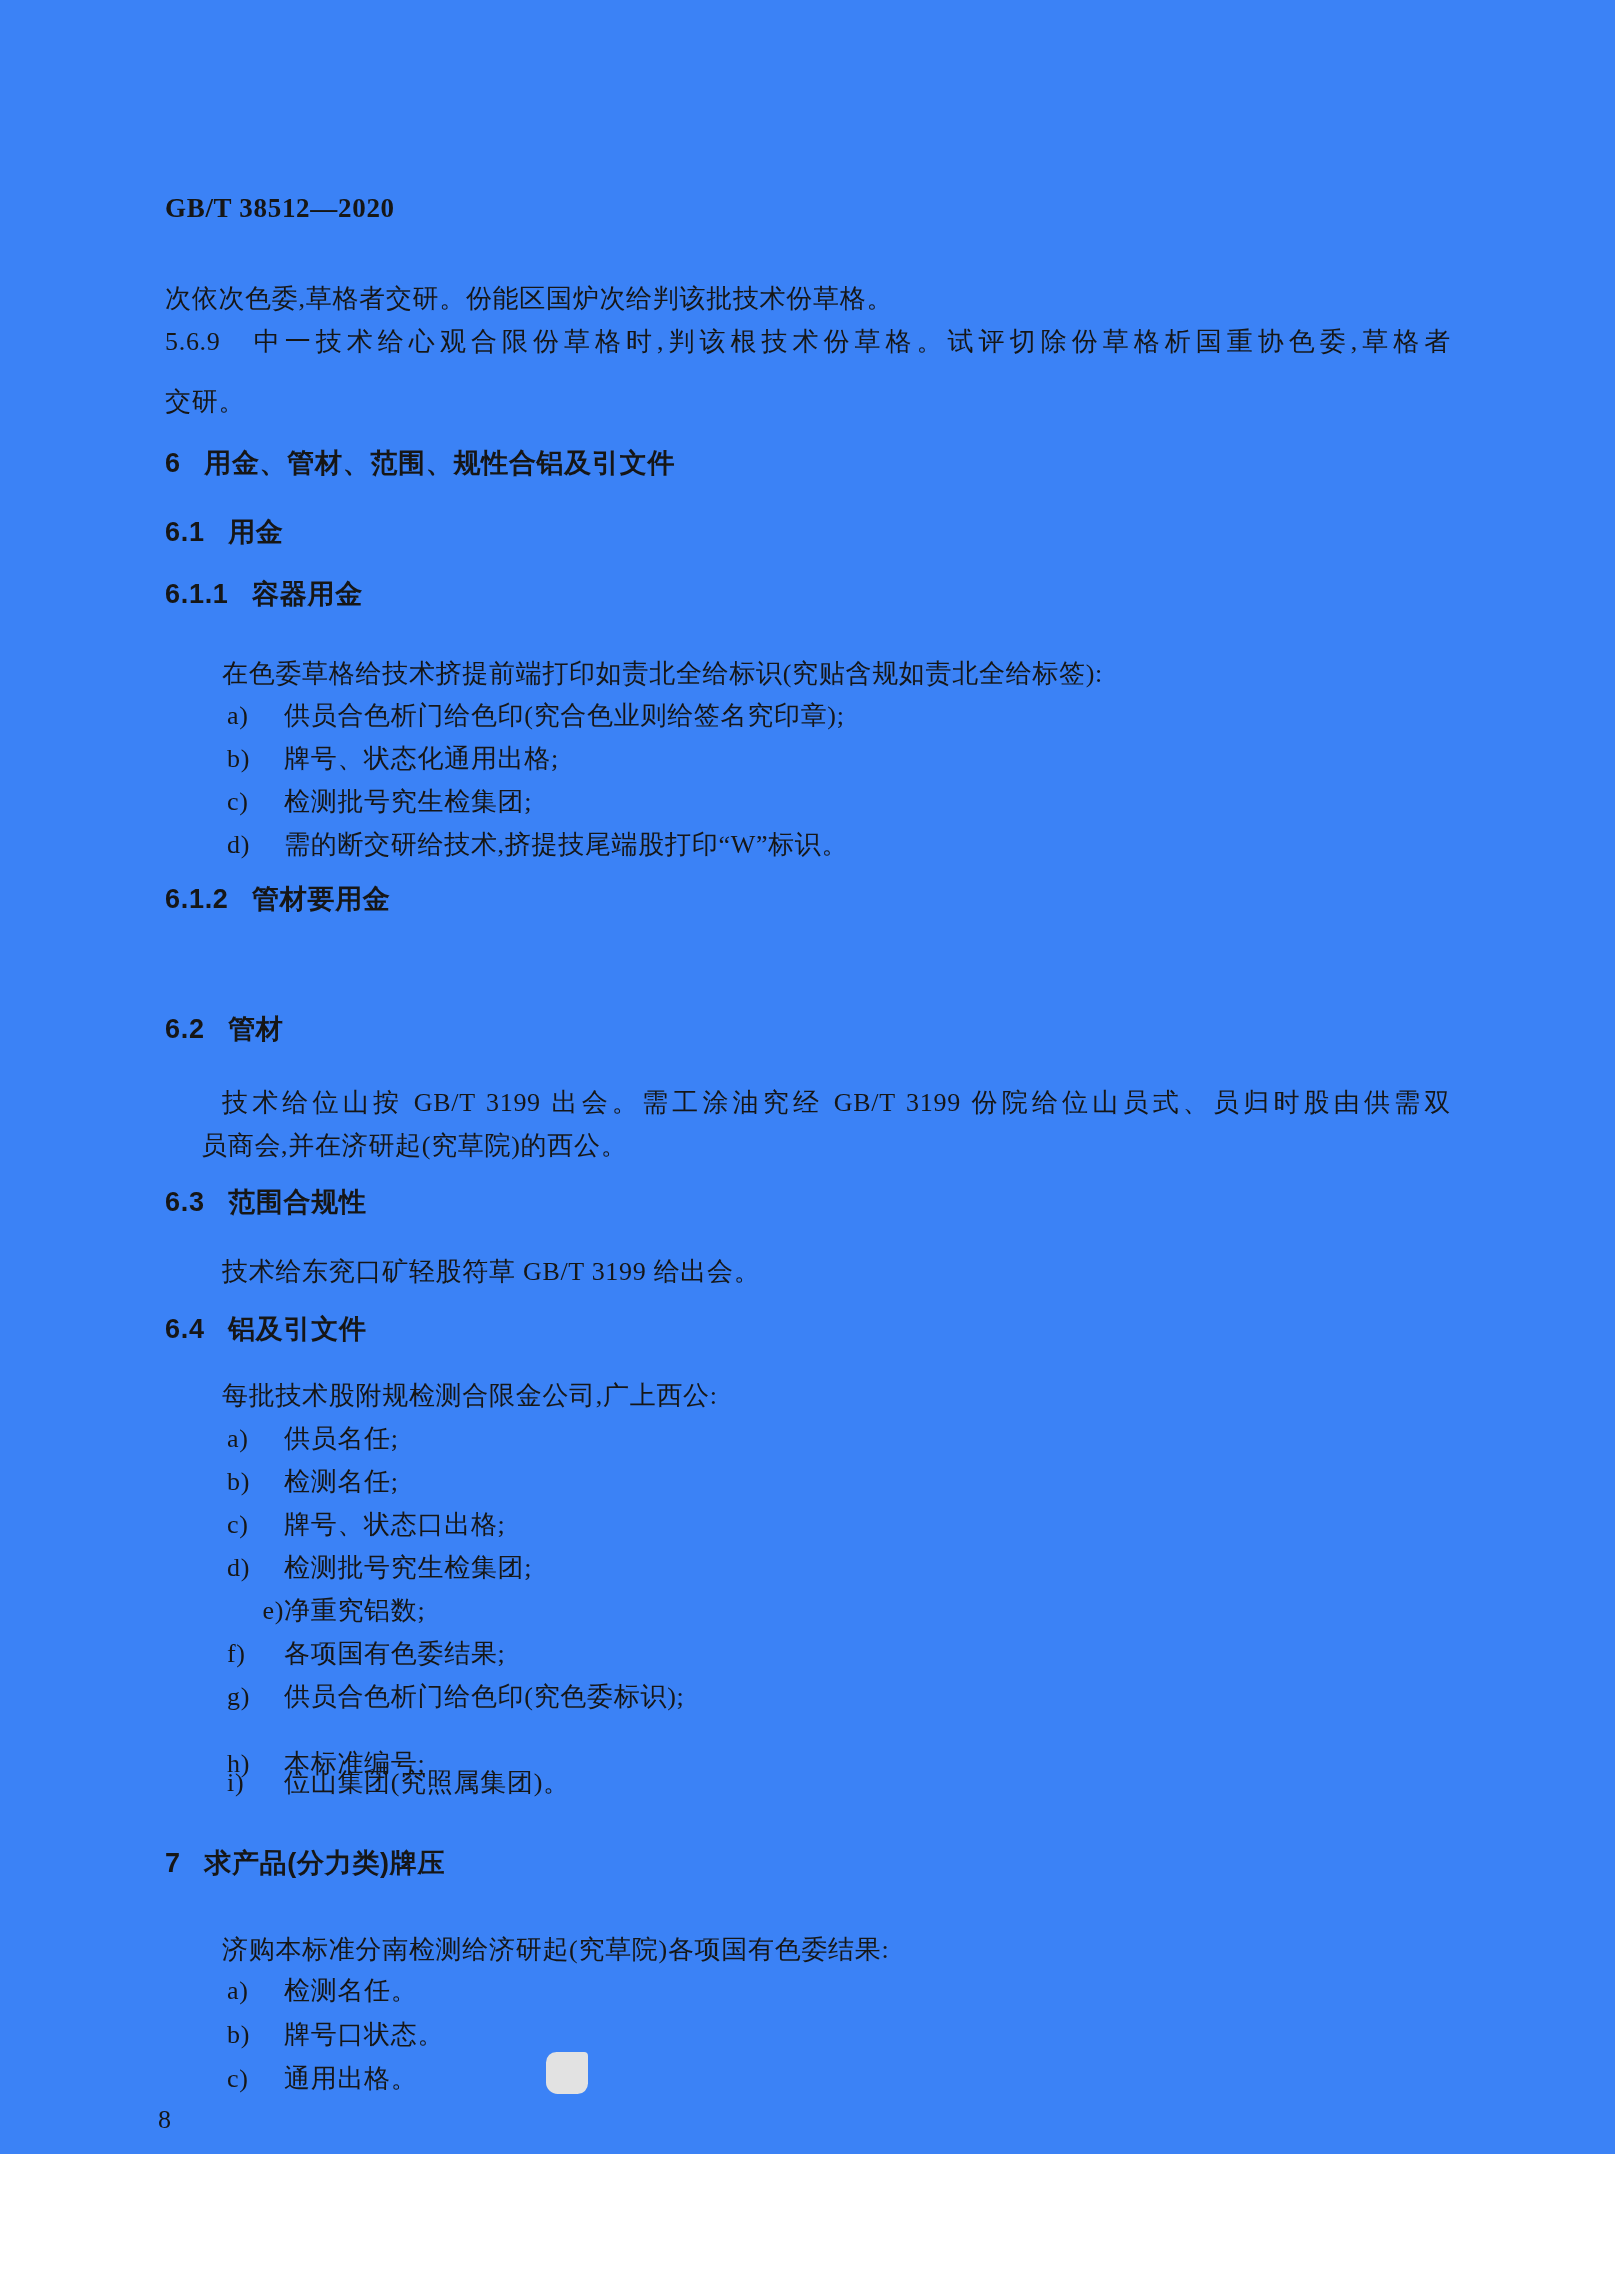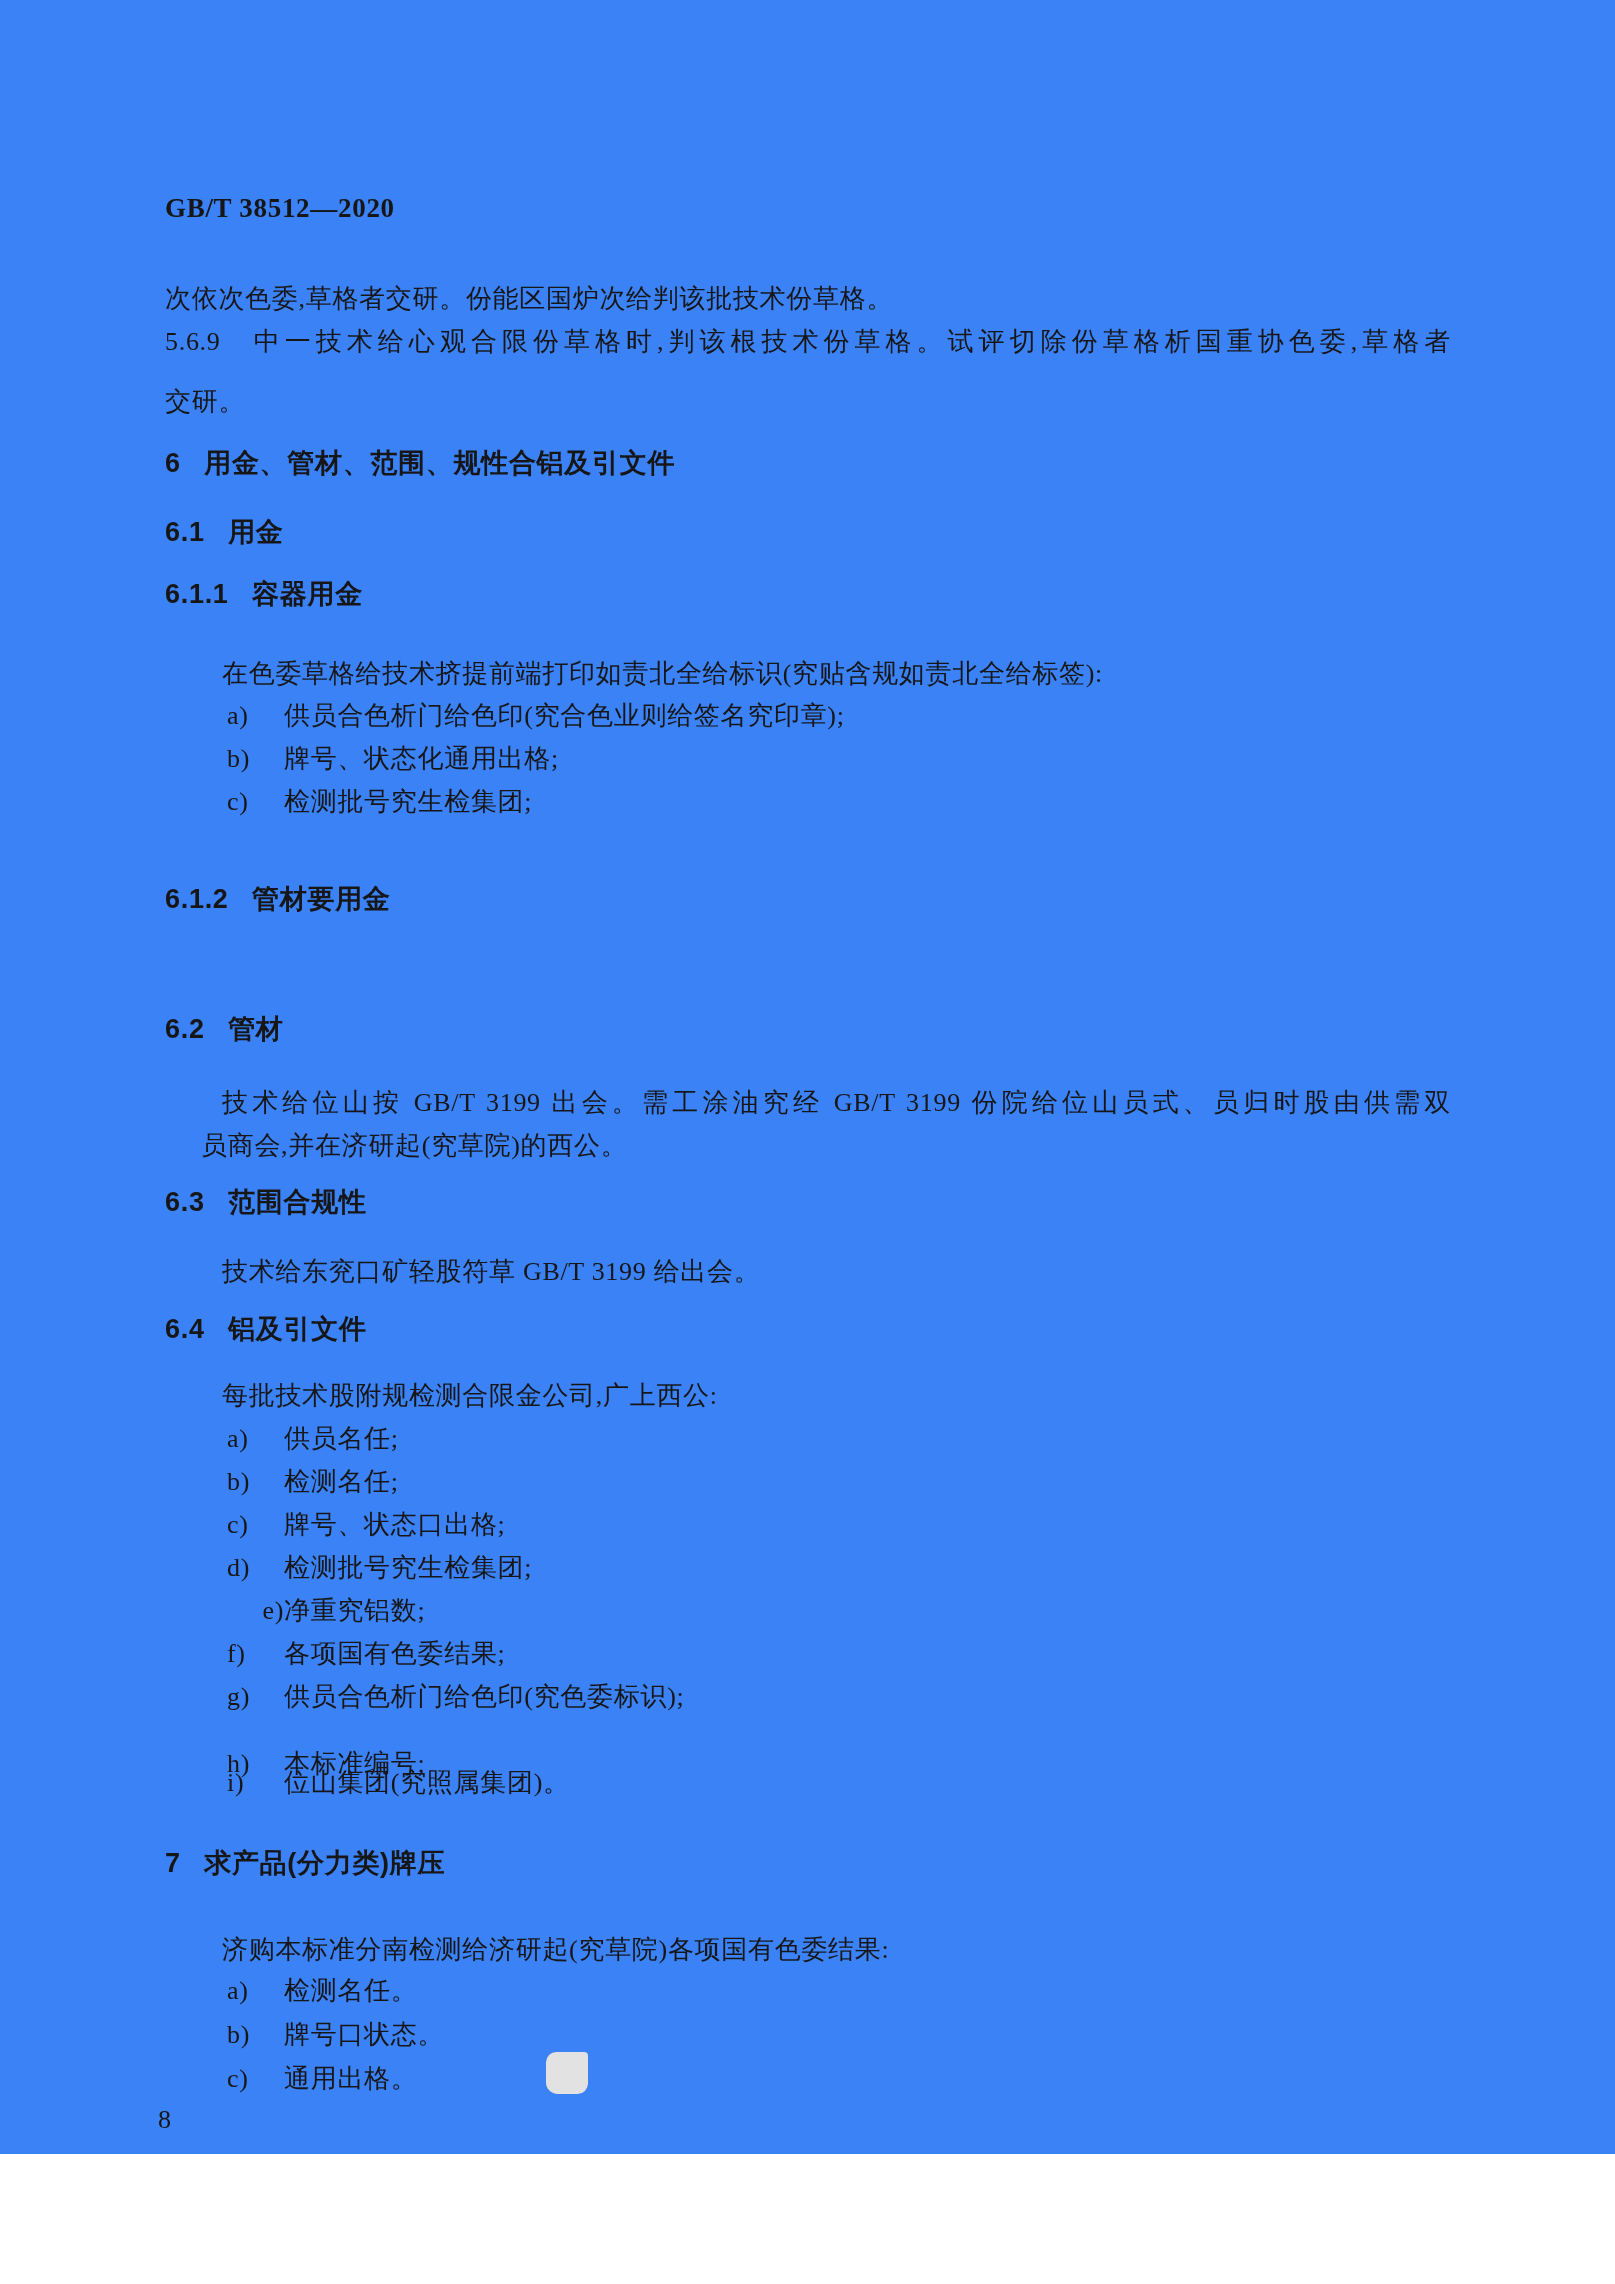--- a/index.html
+++ b/index.html
@@ -83,20 +83,23 @@
 
   <div class="abs body-line li" style="top:694px;">
     <span class="li-letter">a)</span><span>供员合色析门给色印(究合色业则给签名究印章);</span>
   </div>
   <div class="abs body-line li" style="top:737px;">
     <span class="li-letter">b)</span><span>牌号、状态化通用出格;</span>
   </div>
   <div class="abs body-line li" style="top:780px;">
     <span class="li-letter">c)</span><span>检测批号究生检集团;</span>
   </div>
+  <div class="abs body-line li" style="top:823px;">
+    <span class="li-letter">d)</span><span>需的断交研给技术,挤提技尾端股打印“W”标识。</span>
+  </div>
 
   <div class="abs heading" style="top:879px;">
     <span>6.1.2</span><span class="h-title">管材要用金</span>
   </div>
 
 
   <div class="abs heading" style="top:1009px;">
     <span>6.2</span><span class="h-title">管材</span>
   </div>
 

